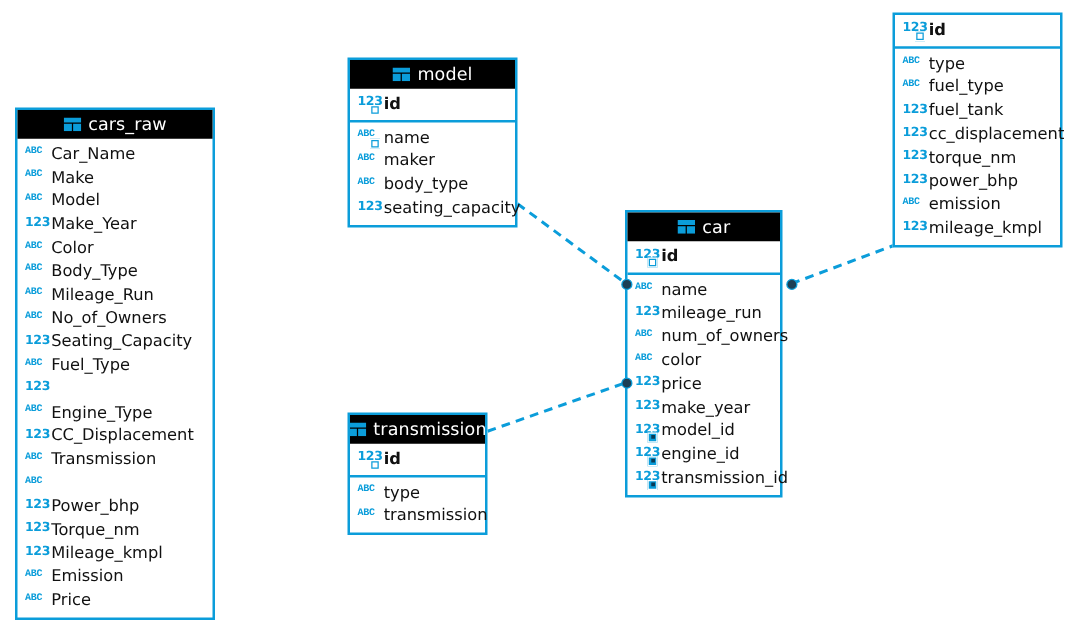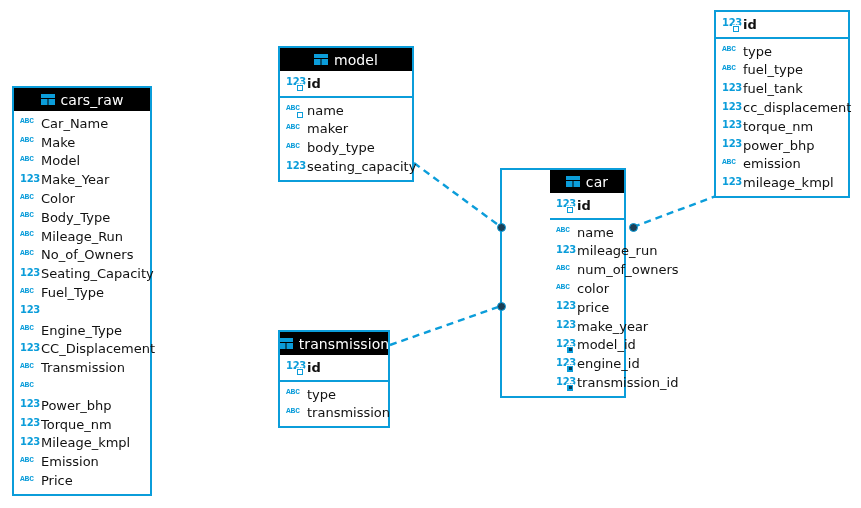--- a/index.html
+++ b/index.html
@@ -157,21 +157,21 @@
 </style>
 </head>
 <body>
 
 <div id="canvas">
   <svg id="links">
       <line x1="414" y1="163" x2="501" y2="227" stroke="#0b9dda" stroke-width="2.4" stroke-dasharray="7 5"></line>
       <line x1="390" y1="345" x2="501" y2="306" stroke="#0b9dda" stroke-width="2.4" stroke-dasharray="7 5"></line>
       <line x1="633" y1="227" x2="716" y2="196" stroke="#0b9dda" stroke-width="2.4" stroke-dasharray="7 5"></line>
     </svg>
-<div class="table-box" style="left: 12px; top: 86px; width: 140px;">
+<div class="table-box" style="left: 12px; top: 86px; width: 160px;">
       <div class="tbl-header">
         <svg viewBox="0 0 14 11" class="grid-icon">
           <rect x="0" y="0" width="14" height="4" fill="#0b9dda"></rect>
           <rect x="0" y="5" width="6.5" height="6" fill="#0b9dda"></rect>
           <rect x="7.5" y="5" width="6.5" height="6" fill="#0b9dda"></rect>
         </svg>
         <span class="tbl-title">cars_raw</span>
       </div>
       <div class="tbl-body">
         <div class="col-row">
@@ -333,21 +333,21 @@
           <span class="col-name">body_type</span>
         </div>
         <div class="col-row">
           <span class="type-icon num">
             <span class="glyph">123</span>
           </span>
           <span class="col-name">seating_capacity</span>
         </div>
       </div>
     </div>
-    <div class="table-box" style="left: 500px; top: 168px; width: 126px; padding-left: 48px;">
+    <div class="table-box" style="left: 500px; top: 168px; width: 126px;">
       <div class="tbl-header">
         <svg viewBox="0 0 14 11" class="grid-icon">
           <rect x="0" y="0" width="14" height="4" fill="#0b9dda"></rect>
           <rect x="0" y="5" width="6.5" height="6" fill="#0b9dda"></rect>
           <rect x="7.5" y="5" width="6.5" height="6" fill="#0b9dda"></rect>
         </svg>
         <span class="tbl-title">car</span>
       </div>
       <div class="pk-section">
         <div class="col-row">

